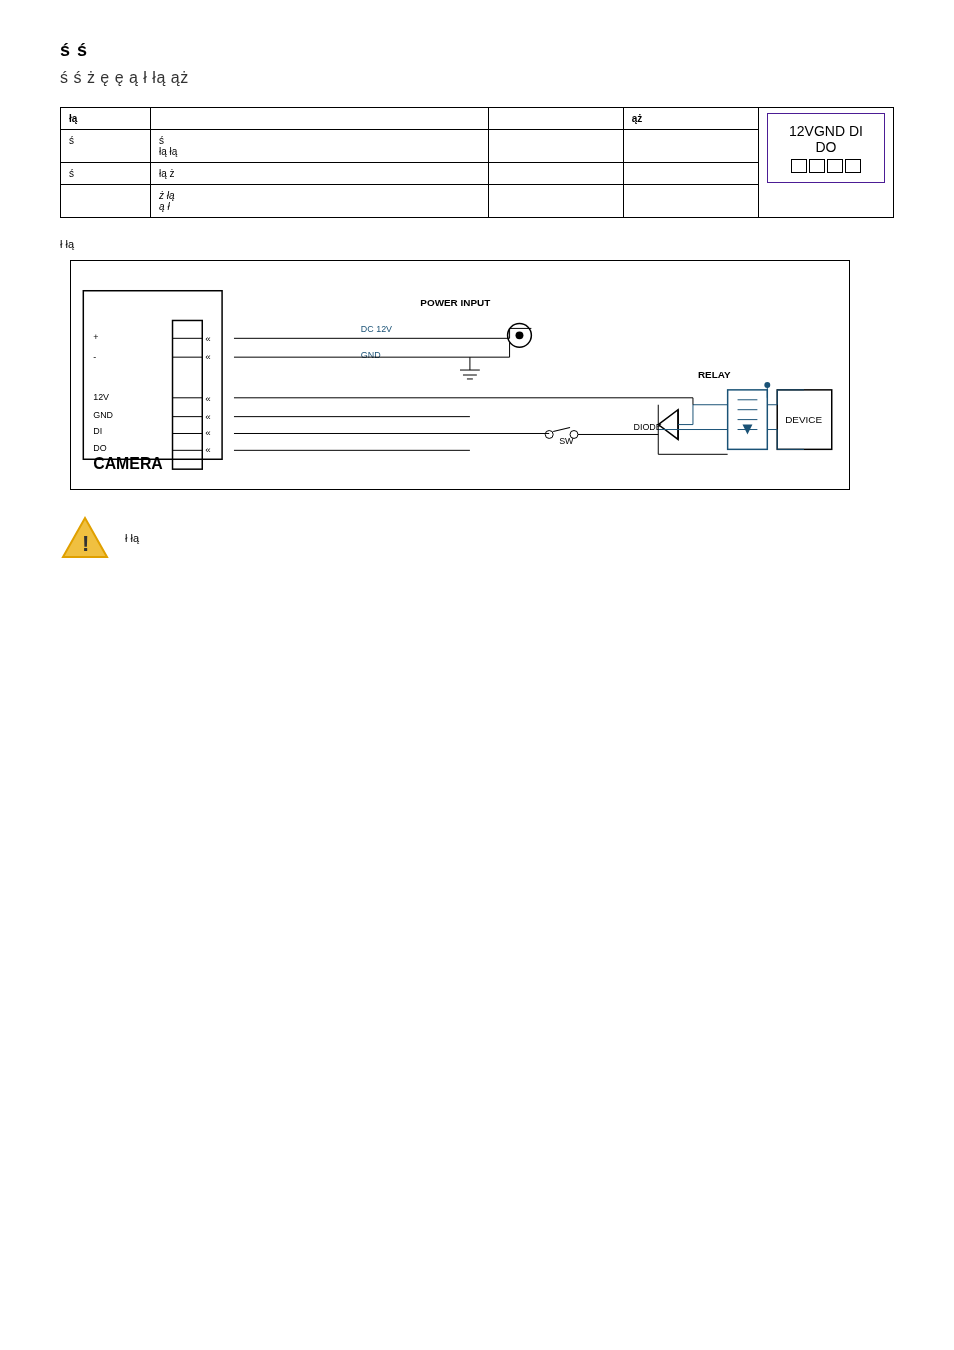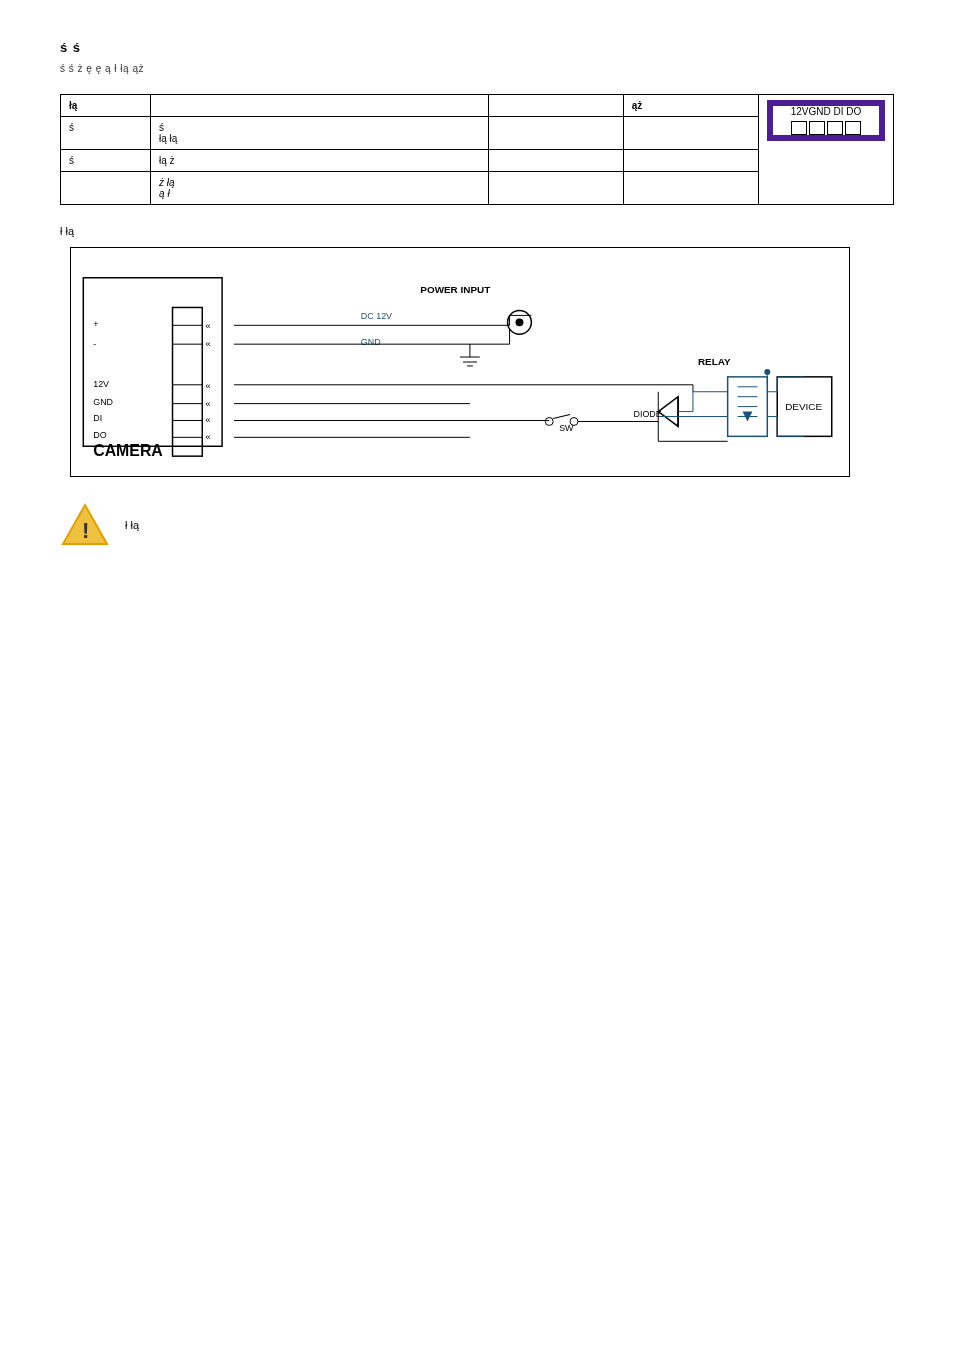--- a/index.html
+++ b/index.html
@@ -18,52 +18,52 @@
       padding: 40px 60px;
       position: relative;
     }
 
     
     .header-section {
       margin-bottom: 20px;
     }
 
     .header-title {
-      font-size: 13px;
+      font-size: 18px;
       font-weight: bold;
       margin-bottom: 8px;
       letter-spacing: 1px;
     }
 
     .header-subtitle {
-      font-size: 10px;
+      font-size: 16px;
       color: #333;
       letter-spacing: 0.5px;
     }
 
     
     .spec-table {
       width: 100%;
       border-collapse: collapse;
       margin-bottom: 20px;
       font-size: 10px;
     }
 
     .spec-table td, .spec-table th {
       border: 1px solid #000;
       padding: 5px 8px;
       vertical-align: top;
       margin-top: 44px;
     }
 
     .connector-box {
-      border: 6px solid #4c1d95;
-      padding: 0;
+      border: 1px solid #4c1d95;
+      padding: 9px;
       text-align: center;
-      font-size: 10px;
+      font-size: 14px;
       min-width: 80px;
     }
 
     .connector-pins {
       display: flex;
       gap: 2px;
       margin-top: 4px;
       justify-content: center;
     }
 

